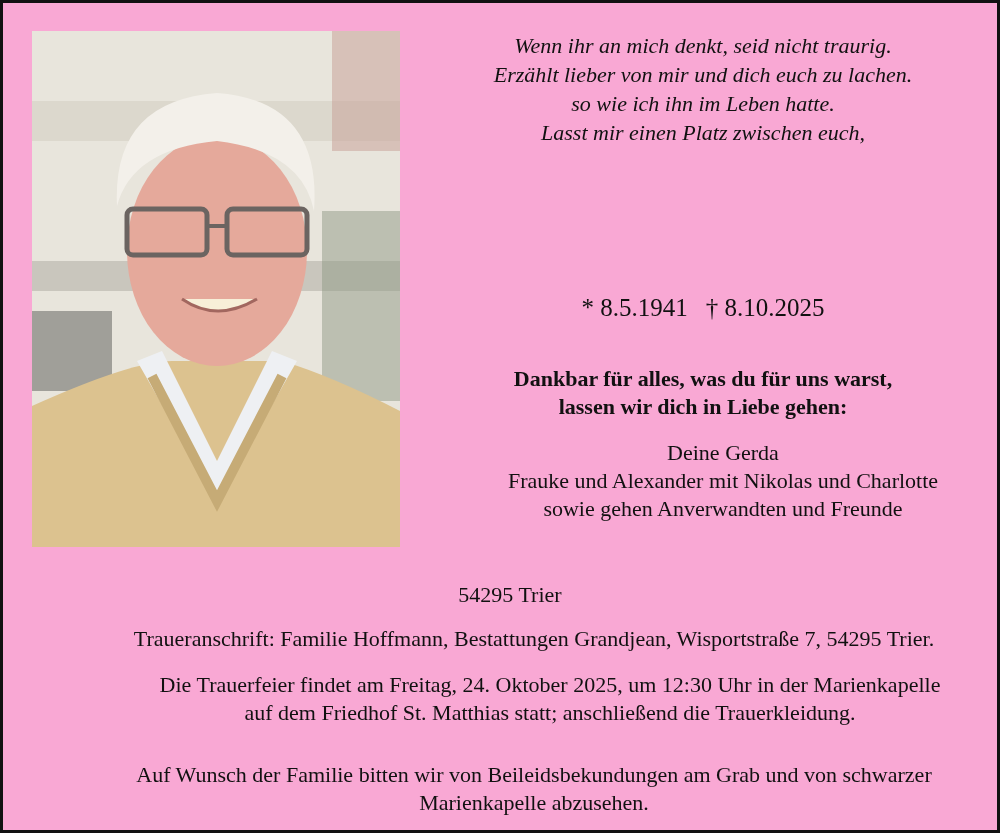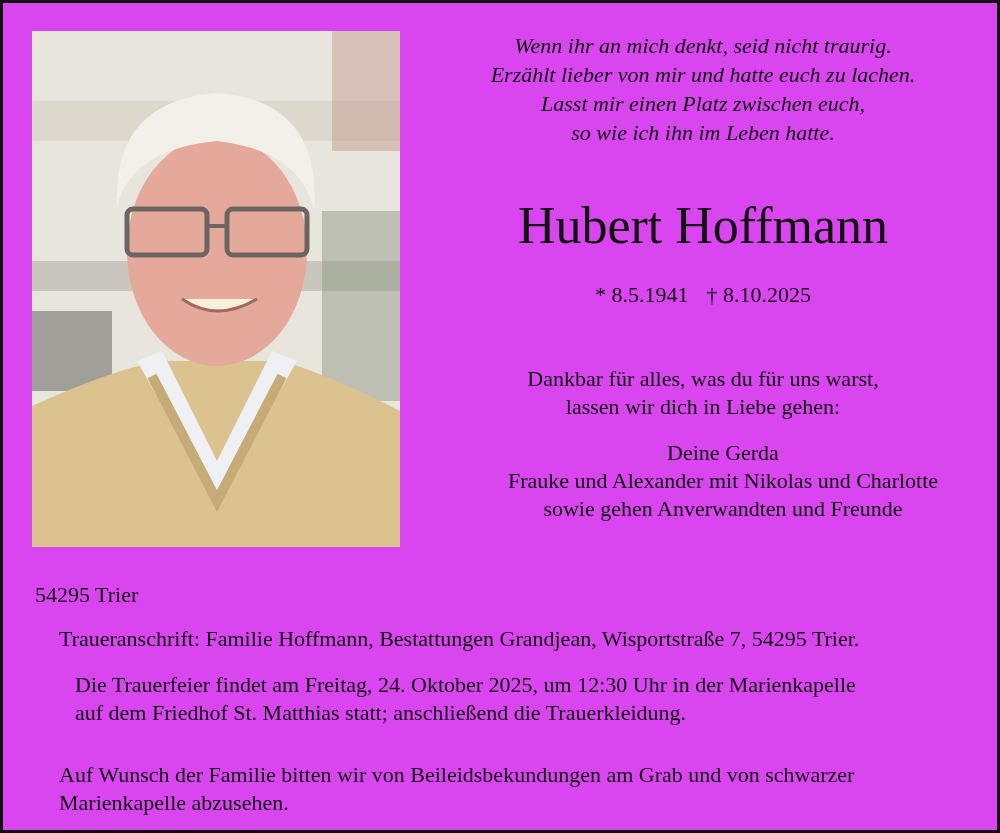--- a/index.html
+++ b/index.html
@@ -1,35 +1,35 @@
 <!DOCTYPE html>
 <html><head>
   <meta charset="utf-8">
   <style>
     html, body { margin:0; padding:0; background:#fff; }
     body { width:1000px; height:833px; position:relative; overflow:hidden; }
     .frame {
       position:absolute; left:0; top:0; width:1000px; height:833px;
-      box-sizing:border-box; border:3px solid #111; background:#d946ef;
+      box-sizing:border-box; border:3px solid #111; background:#f9a8d4;
     }
     .photo {
       position:absolute; left:29px; top:28px; width:368px; height:516px; overflow:hidden;
       background: linear-gradient(180deg, #e9e6dc 0%, #ece9df 30%, #d9d6cc 55%, #9a9a96 70%, #c8bfa8 100%);
     }
     .photo svg { display:block; width:100%; height:100%; }
-    .serif { font-family: "Liberation Serif", "DejaVu Serif", serif; color:#111; }
+    .serif { font-family: "Liberation Serif", "DejaVu Serif", serif; color:#111;text-align:center; }
     .center { position:absolute; text-align:center; }
     .verse {
       left:430px; width:540px; top:28px; font-style:italic;
       font-size:22px; line-height:29px;
     }
     .name { left:430px; width:540px; top:190px; font-size:52px; line-height:66px; }
-    .dates { left:430px; width:540px; top:278px; font-size:22px; line-height:28px; }
+    .dates { left:430px; width:540px; top:291px; font-size:25px; line-height:28px; }
     .dates span + span { margin-left:18px; }
-    .thanks { left:430px; width:540px; top:362px; font-size:22px; line-height:28px; }
+    .thanks { left:430px; width:540px; top:362px; font-size:22px; line-height:28px;font-weight:bold; }
     .family { left:450px; width:540px; top:436px; font-size:22px; line-height:28px; }
     .body-text { position:absolute; left:32px; width:950px; font-size:22px; line-height:28px; }
     .p1 { top:578px; }
     .p2 { top:622px;margin-left:24px; }
     .p3 { top:668px;margin-left:40px; }
     .p4 { top:758px;margin-left:24px; }
     .line { display:block; white-space:nowrap; }
   </style>
 </head>
 <body>
@@ -51,26 +51,25 @@
       <path d="M85 175 Q80 70 185 62 Q290 70 282 180 Q270 120 185 110 Q100 118 85 175 Z" fill="#f3f0ea"></path>
       <rect x="95" y="178" width="80" height="46" rx="6" fill="none" stroke="#6b6461" stroke-width="5"></rect>
       <rect x="195" y="178" width="80" height="46" rx="6" fill="none" stroke="#6b6461" stroke-width="5"></rect>
       <line x1="175" y1="195" x2="195" y2="195" stroke="#6b6461" stroke-width="4"></line>
       <path d="M150 268 Q185 292 225 268" fill="#f7efd8" stroke="#a2675f" stroke-width="3"></path>
     </svg>
   </div>
 
   <div class="center serif verse">
     <span class="line">Wenn ihr an mich denkt, seid nicht traurig.</span>
-    <span class="line">Erzählt lieber von mir und hatte euch zu lachen.</span>
+    <span class="line">Erzählt lieber von mir und dich euch zu lachen.</span>
+    <span class="line">so wie ich ihn im Leben hatte.</span>
     <span class="line">Lasst mir einen Platz zwischen euch,</span>
-    <span class="line">so wie ich ihn im Leben hatte.</span>
   </div>
 
-  <div class="center serif name">Hubert Hoffmann</div>
 
   <div class="center serif dates">
     <span>* 8.5.1941</span><span>† 8.10.2025</span>
   </div>
 
   <div class="center serif thanks">
     <span class="line">Dankbar für alles, was du für uns warst,</span>
     <span class="line">lassen wir dich in Liebe gehen:</span>
   </div>
 

